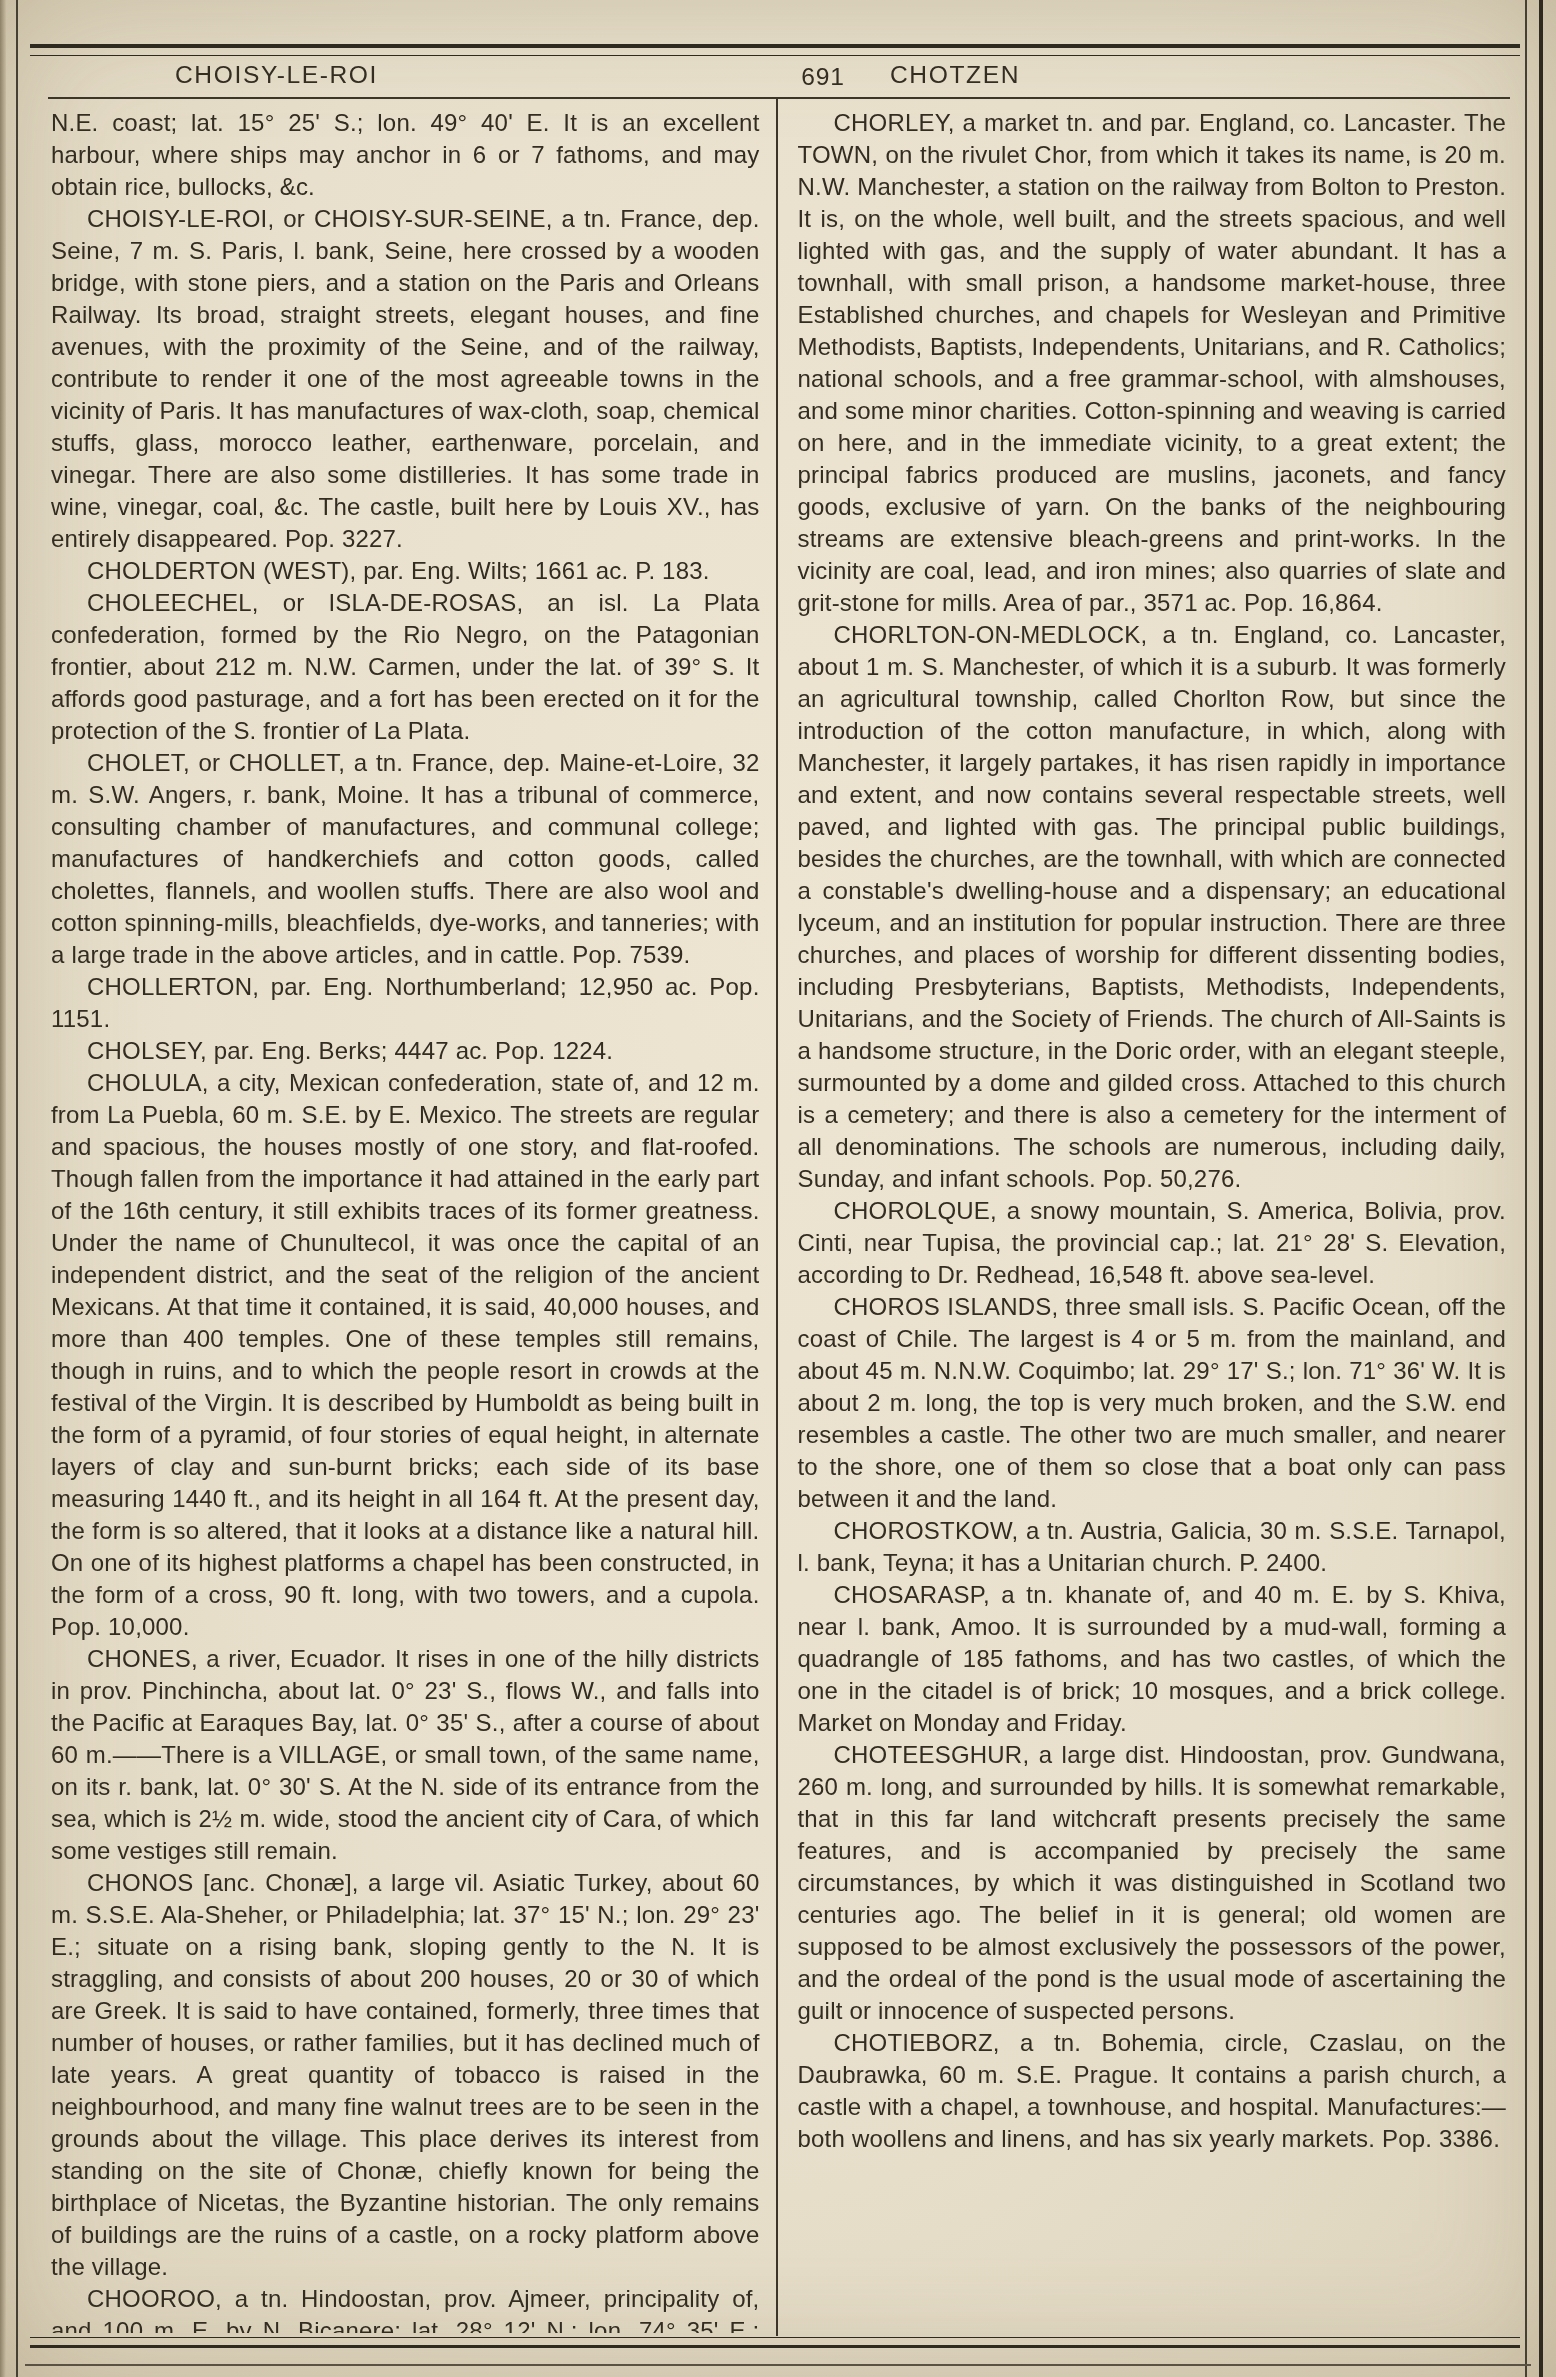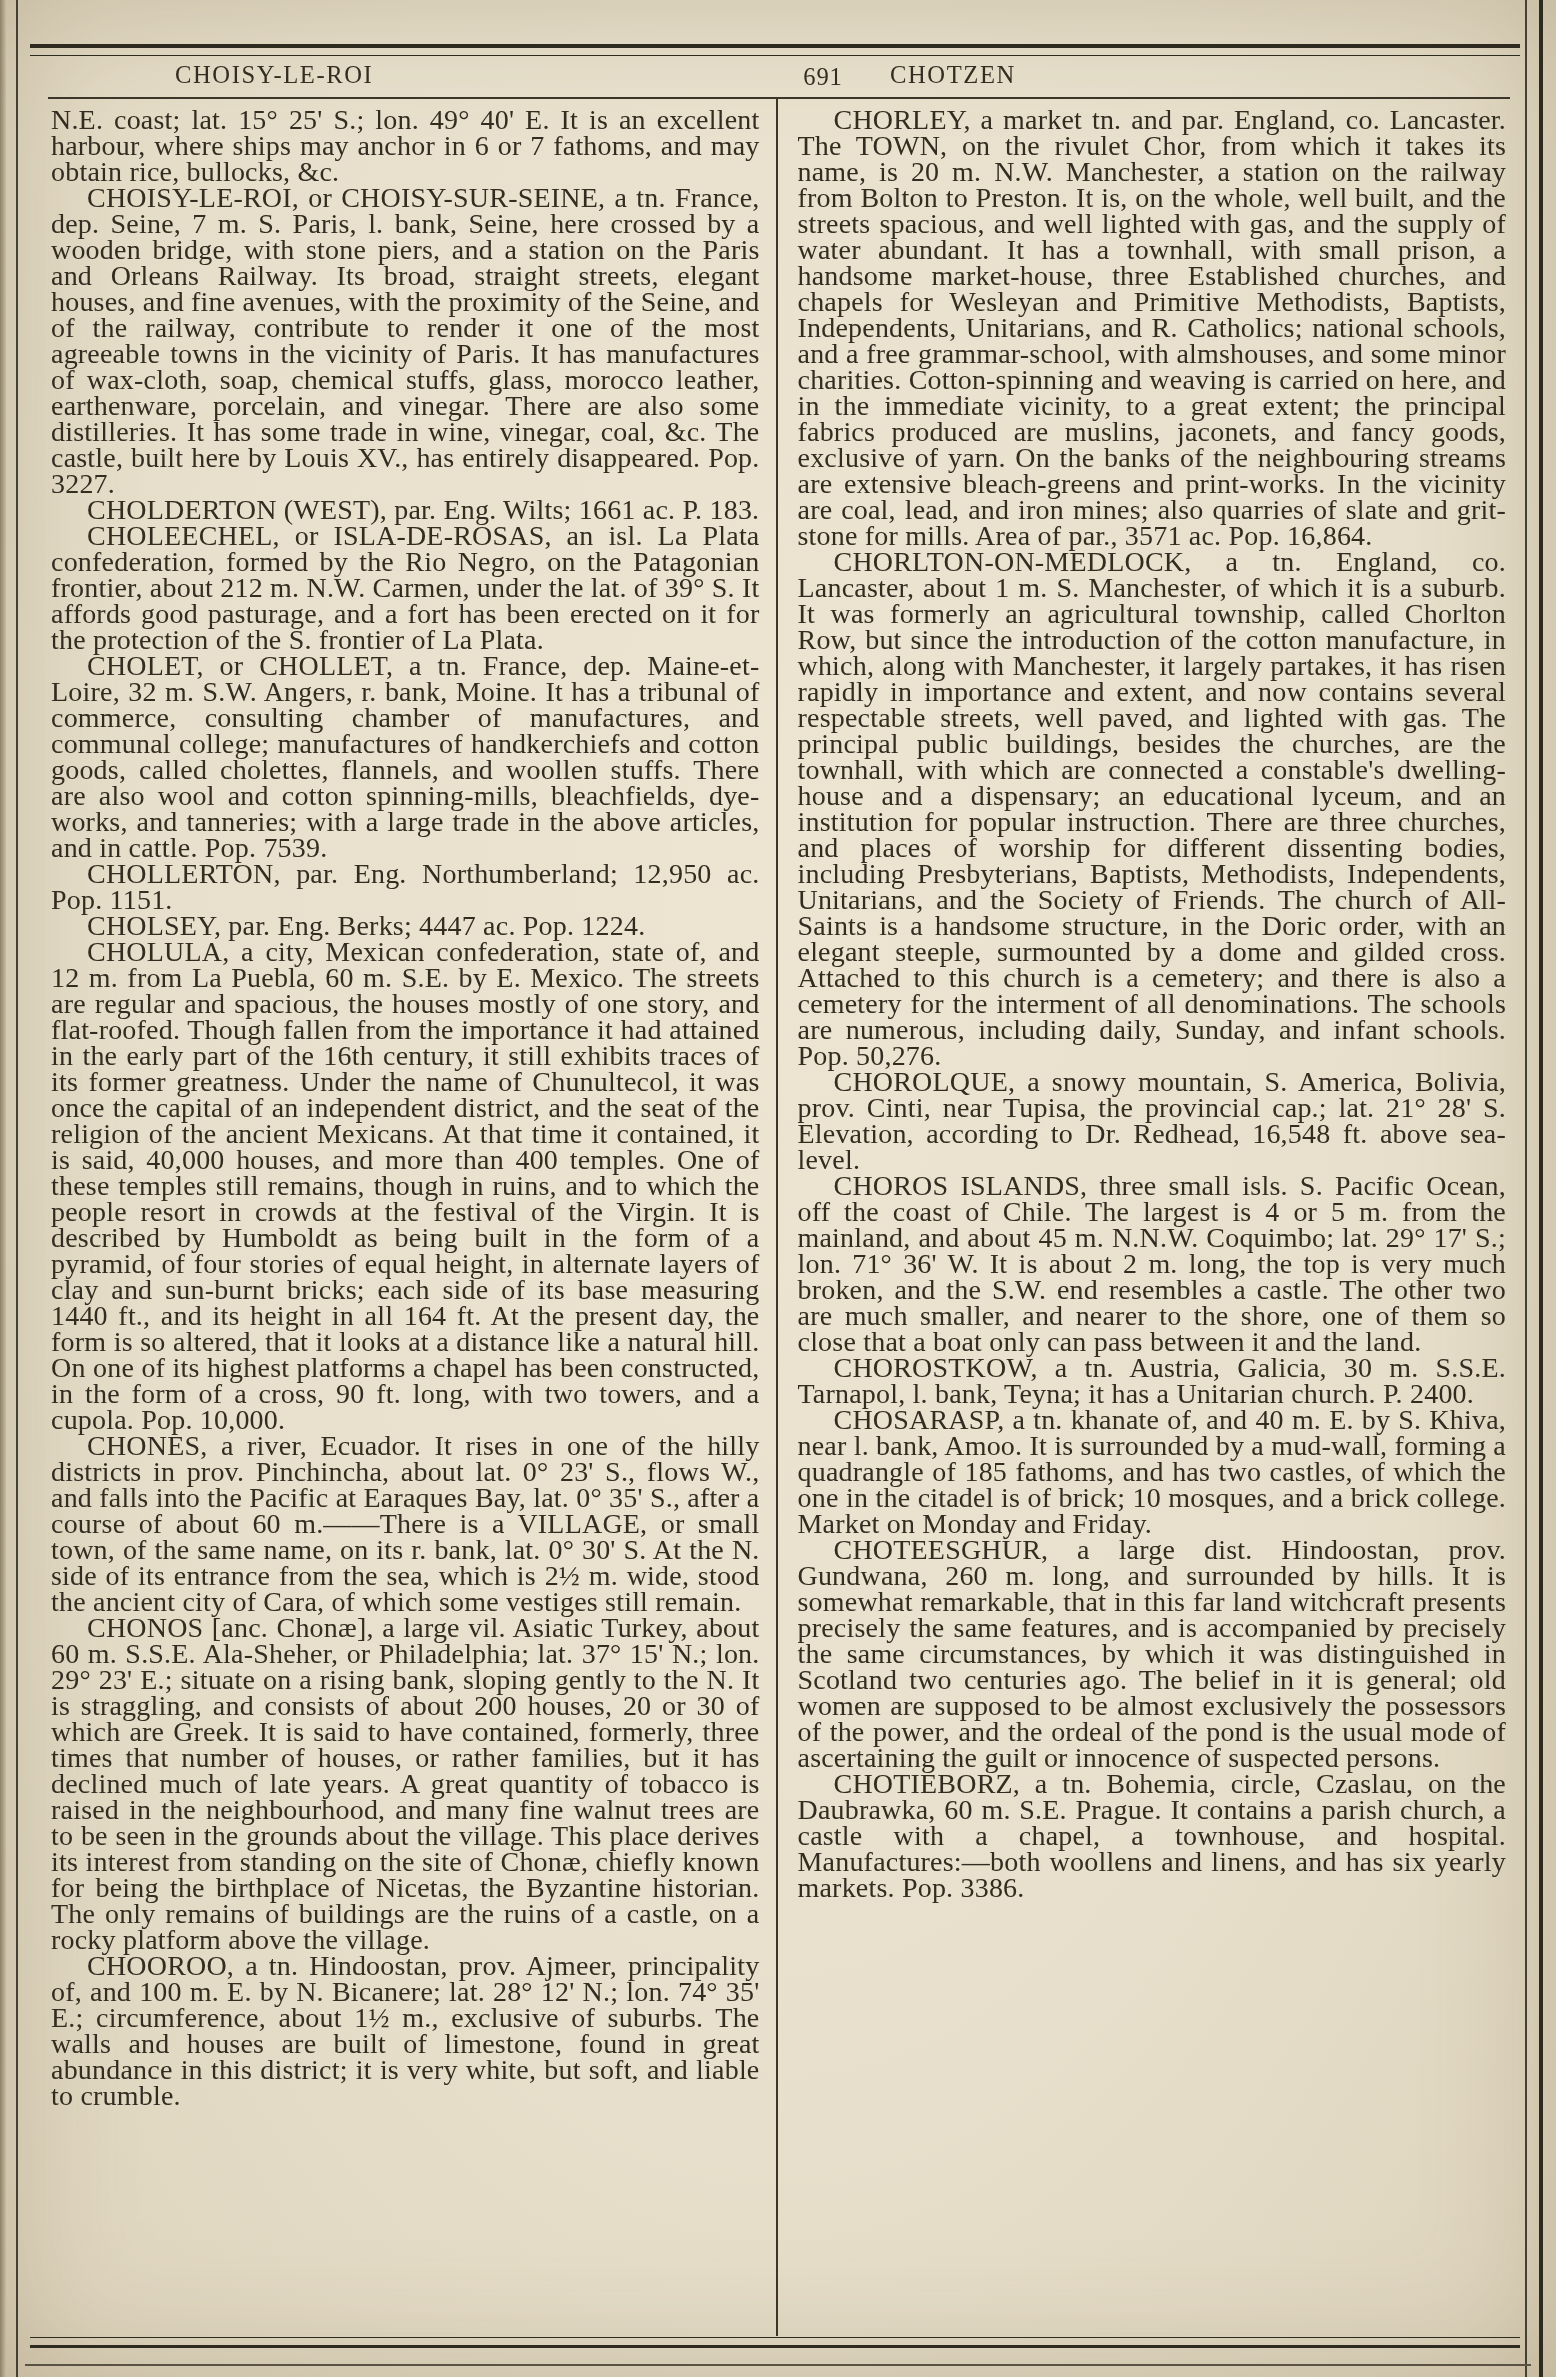--- a/index.html
+++ b/index.html
@@ -2,21 +2,21 @@
 <html style="font-size:13px"><head>
 <meta charset="utf-8">
 <style>
   html, body { margin: 0; padding: 0; }
   .page {
     position: relative;
     width: 1556px;
     height: 2377px;
     background: radial-gradient(ellipse at 50% 38%, #ede5d2 0%, #e8e0cc 55%, #ddd3bc 100%);
     box-shadow: inset 0 0 131px rgba(110, 92, 55, 0.28);
-    font-family: Liberation Serif, serif;
+    font-family: Liberation Sans, sans-serif;
     color: #332c21;
     overflow: hidden;
   }
   
   .edge-left-band  { position: absolute; left: 0; top: 0; width: 5.7px;  height: 100%; background: linear-gradient(to right, #8d8168, #c8bda2); }
   .edge-left-line  { position: absolute; left: 16.4px; top: 0; width: 1.6px; height: 100%; background: #464034; }
   .edge-right-line-thin  { position: absolute; right: 29.5px; top: 0; width: 1.6px; height: 100%; background: #464034; }
   .edge-right-line-thick { position: absolute; right: 13px; top: 0; width: 4.1px; height: 100%; background: #2f2a20; }
   .bottom-edge-line { position: absolute; left: 24.6px; right: 24.6px; top: 2364px; height: 1.6px; background: #5a5243; }
 
@@ -38,22 +38,22 @@
   .page-header .page-number { position: absolute; left: 50%; transform: translateX(-50%); top: 1.6px; letter-spacing: 0.8px; margin-left: 44px; }
   .page-header .right-title { position: absolute; left: 842px; top: 0; }
 
   
   .columns {
     position: absolute; top: 107px; left: 51px; width: 1455px; height: 2226px;
     display: flex; gap: 38px; overflow: hidden;
   }
   .col {
     width: 709px;
-    font-size: 28px;
-    line-height: 26px;
+    font-size: 24px;
+    line-height: 32px;
     letter-spacing: 0.2px;
     text-align: justify;
   }
   .col p { margin: 0; text-indent: 36px; }
   .col p.continuation { text-indent: 0; }
 </style>
 </head>
 <body>
 
 <div class="page">

